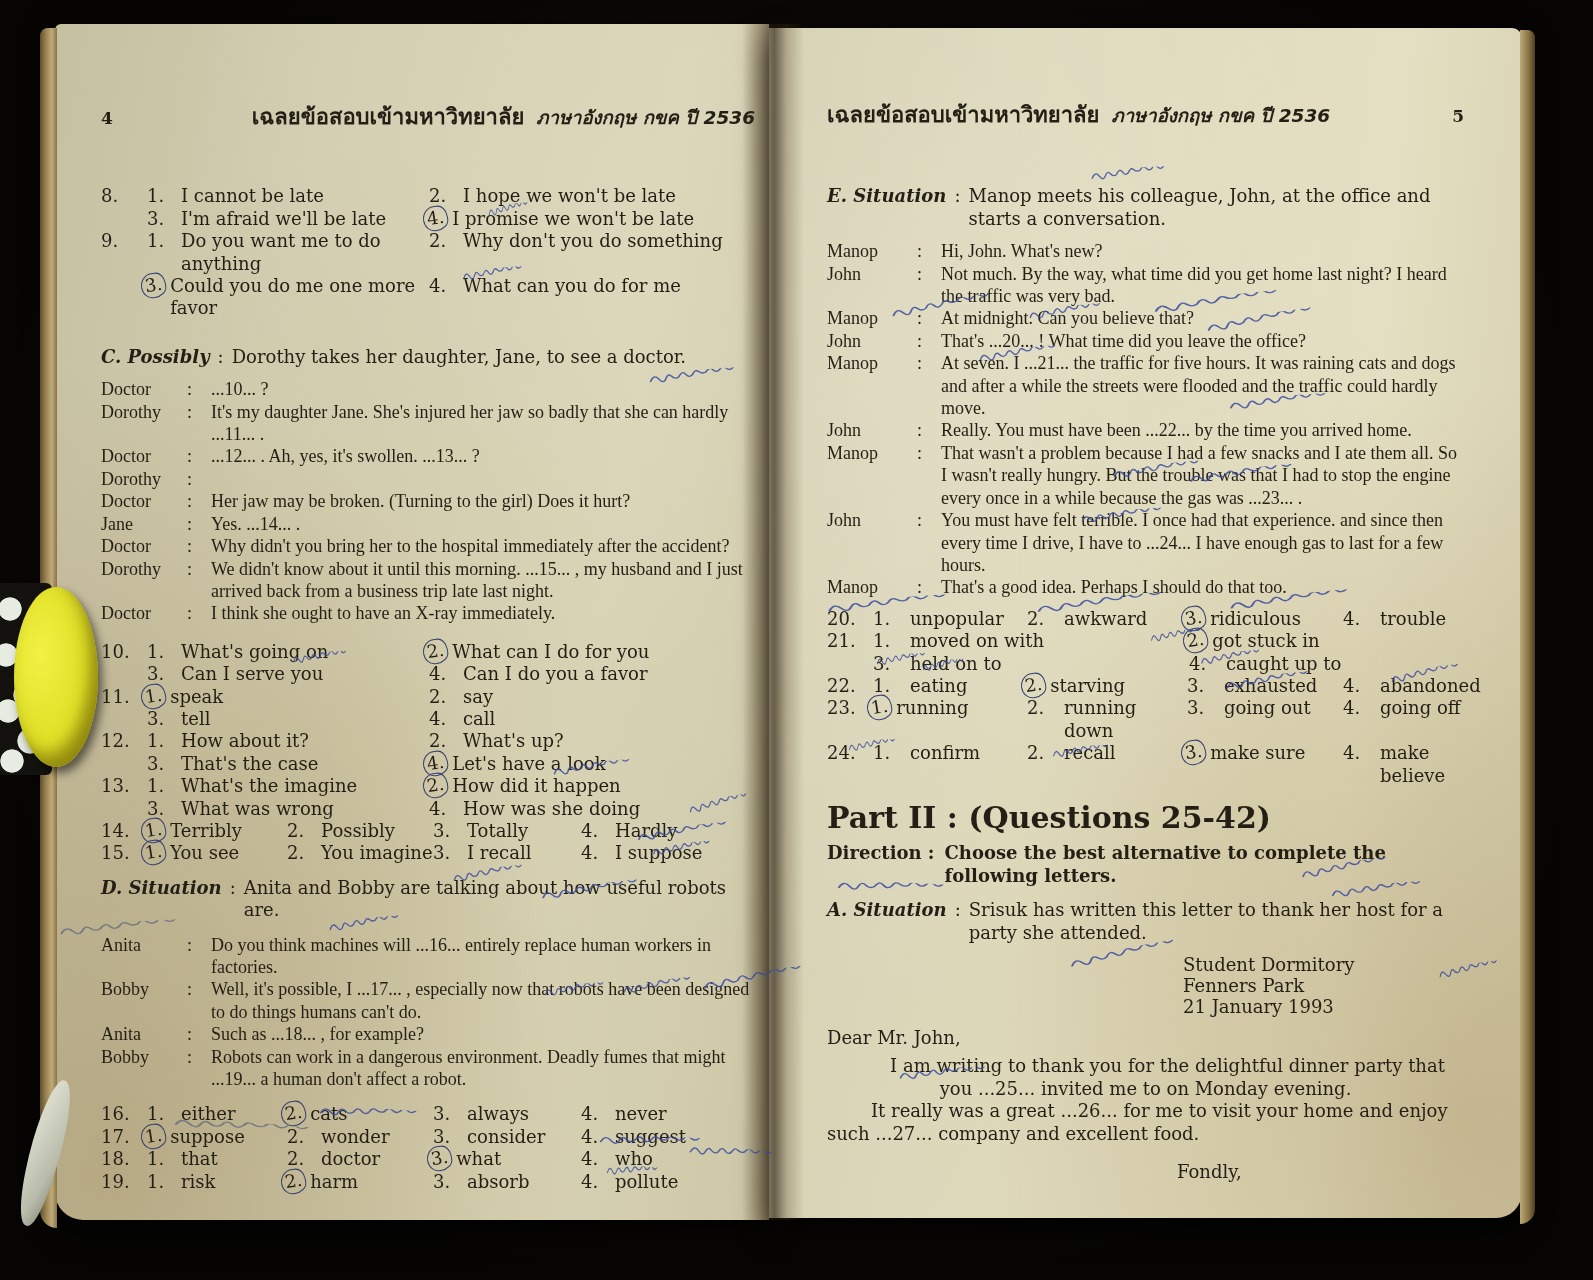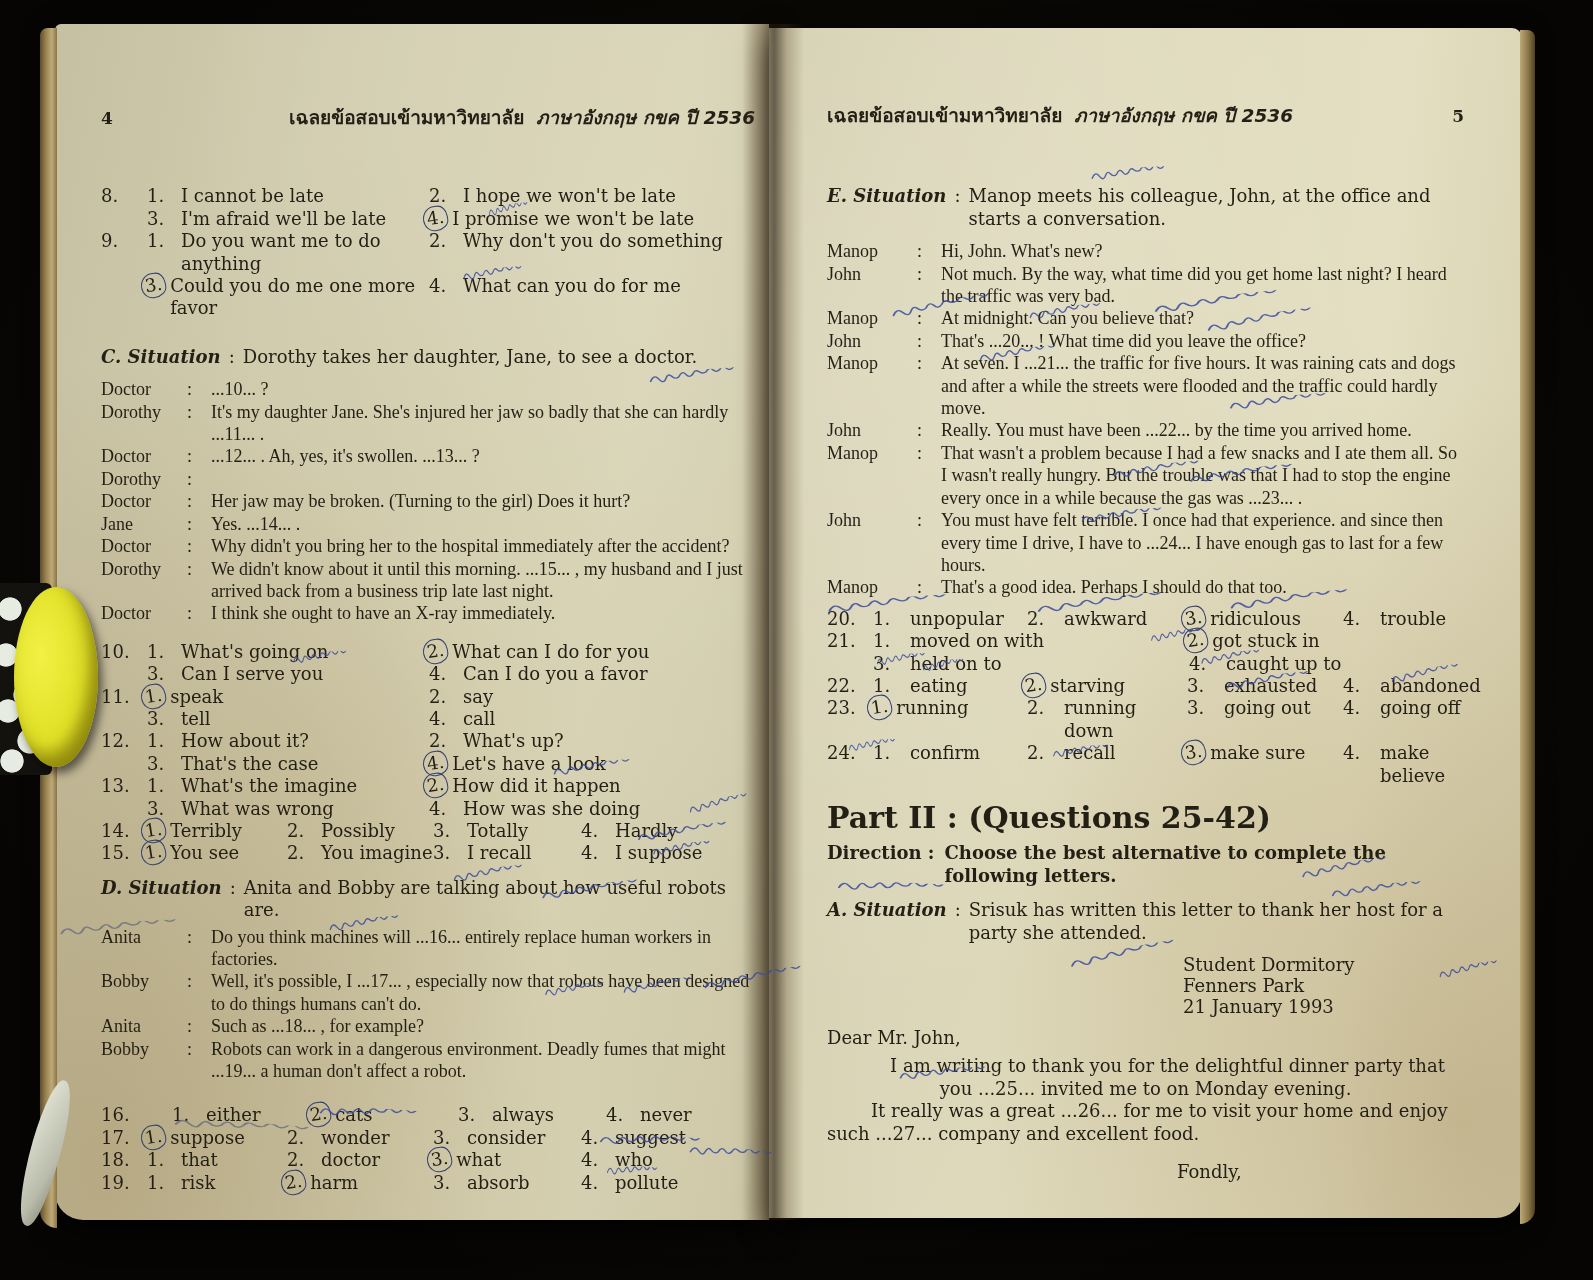--- a/index.html
+++ b/index.html
@@ -49,21 +49,21 @@
   .dome{position:absolute;left:14px;top:4px;width:84px;height:180px;border-radius:50%;
     background:radial-gradient(ellipse at 32% 38%,#f2f145,#e0e026 55%,#b5b013 90%);
     box-shadow:inset -8px -12px 16px rgba(92,80,0,.5), 4px 6px 10px rgba(0,0,0,.55);}
 
   
   .content{position:absolute;inset:0;font-size:18px;line-height:22.4px;}
   #cL{padding:82px 14px 0 46px;}
   #cR{padding:76px 58px 0 58px;}
   .hdrow{display:flex;align-items:baseline;font-family:"DejaVu Sans","Liberation Sans",sans-serif;}
   .pgno{font-family:"DejaVu Serif",serif;font-size:17px;font-weight:bold;}
-  .bktitle{font-weight:bold;font-size:19px;}
+  .bktitle{font-weight:bold;font-size:22px;}
   .bksub{font-weight:bold;font-style:italic;font-size:18.5px;margin-left:12px;}
 
   .dl{display:flex;align-items:flex-start;font-family:Liberation Serif, serif;}
   .sp{flex:0 0 86px;}
   #cR .sp{flex-basis:90px;}
   .co{flex:0 0 24px;}
   .tx{flex:1;}
 
   .sit{display:flex;align-items:flex-start;}
   .slabel{font-weight:bold;font-style:italic;white-space:nowrap;}
@@ -81,22 +81,22 @@
   .on{flex:0 0 34px;}
   #cR .on{flex-basis:37px;}
   .ot{flex:1;}
   .circ{border:1.5px solid #33406f;border-radius:55% 45% 60% 50%/60% 55% 45% 55%;
     transform:rotate(-9deg);padding:0 3px 1px 3px;margin:-2px 4px -2px -6px;
     align-self:flex-start;flex:0 0 auto !important;min-width:14px;text-align:center;}
 
   .mt-q89{margin-top:56px;}
   .mt-c{margin-top:26px;margin-bottom:10px;}
   .mt-opts{margin-top:16px;}
-  .mt-d{margin-top:12px;margin-bottom:4px;justify-content:center;}
-  .mt-q16{margin-top:22px;gap:25px;}
+  .mt-d{margin-top:12px;margin-bottom:12px;justify-content:center;}
+  .mt-q16{margin-top:13px;}
   .mt-e{margin-top:58px;margin-bottom:10px;}
   .mt-q20{margin-top:9px;}
   .part2h{font-size:30px;font-weight:bold;margin-top:20px;font-family:"DejaVu Serif",serif;}
   .dirrow{margin-top:13px;font-weight:bold;display:flex;}
   .dirlabel{white-space:nowrap;margin-right:10px;}
   .sitA{margin-top:12px;}
   .addr{margin-top:10px;padding-left:356px;line-height:21px;}
   .salut{margin-top:10px;}
   .lp{text-indent:44px;margin:0;}
   .lp1{margin-top:6px;text-align:center;}
@@ -157,21 +157,21 @@
               <span class="ot">Could you do me one more favor</span>
             </span>
           <span class="oc">
               <span class="on">4.</span>
               <span class="ot">What can you do for me</span>
             </span>
         </div>
       </div>
 
       <div class="sit mt-c">
-        <span class="slabel">C. Situation</span>
+        <span class="slabel">C. Possibly</span>
         <span class="scolon">:</span>
         <span class="stext">Dorothy takes her daughter, Jane, to see a doctor.</span>
       </div>
 
       <div>
         <div class="dl">
             <span class="sp">Doctor</span>
             <span class="co">:</span>
             <span class="tx">...10... ?</span>
           </div>

